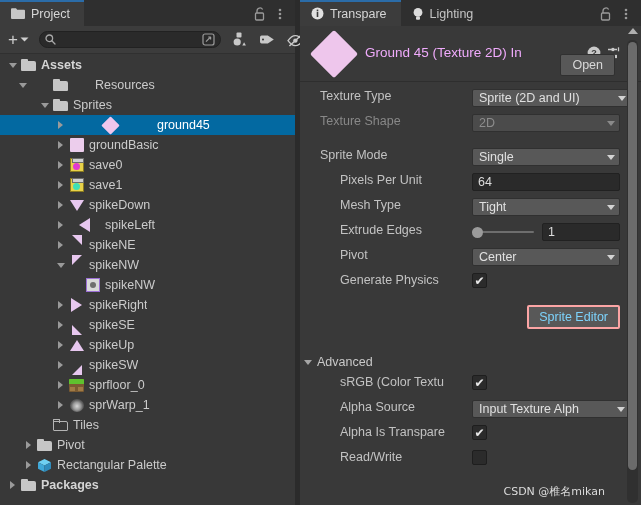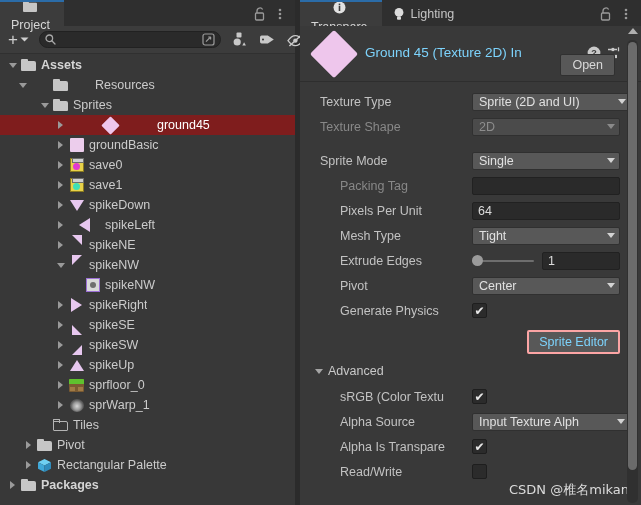--- a/index.html
+++ b/index.html
@@ -22,21 +22,21 @@
   .tabbar {
     height: 26px; background: #2f2f2f;
     display: flex; align-items: flex-end;
     position: relative; flex: none;
   }
   .tab {
     height: 25px; display: flex; align-items: center; gap: 6px;
     padding: 0 14px 0 11px; font-size: 12.5px; color: #c4c4c4;
     position: relative; background: transparent;
   }
-  .tab.active { background: #3c3c3c; color: #d6d6d6; flex-direction: column; }
+  .tab.active { background: #3c3c3c; color: #d6d6d6; }
   .tab.active::before {
     content: ""; position: absolute; left: 0; right: 0; top: -1px;
     height: 2px; background: #2b6ca8;
   }
   .tab-icons { margin-left: auto; display: flex; align-items: center; gap: 2px; padding-right: 6px; height: 25px; }
   .ticon { width: 18px; height: 22px; display: flex; align-items: center; justify-content: center; opacity: .75; }
 
   .toolbar {
     height: 28px; background: #3c3c3c;
     display: flex; align-items: center; padding: 0 4px;
@@ -57,21 +57,21 @@
   .tb-sep { width: 1px; height: 20px; background: #2e2e2e; margin: 0 1px; }
   .tb-count { font-size: 13px; color: #c9c9c9; padding-right: 4px; letter-spacing: .2px; }
 
   
   .tree { flex: 1; background: #383838; overflow: hidden; padding-top: 1px; position: relative; }
   .row {
     height: 20px; display: flex; align-items: center;
     font-size: 12.5px; color: #cbcbcb; white-space: nowrap;
     position: relative;
   }
-  .row.selected { background: #7f1d1d; color: #ffffff; gap: 34px; }
+  .row.selected { background: #0369a1; color: #ffffff; gap: 34px; }
   .tw {
     width: 13px; min-width: 13px; height: 20px;
     display: flex; align-items: center; justify-content: center;
   }
   .tw i {
     display: block; width: 0; height: 0;
     border-left: 5px solid #9a9a9a; border-top: 4px solid transparent; border-bottom: 4px solid transparent;
   }
   .tw.open i {
     border-left: 4.5px solid transparent; border-right: 4.5px solid transparent;
@@ -123,30 +123,30 @@
   }
   .insp-head {
     height: 56px; background: #393939; position: relative; flex: none;
     border-bottom: 1px solid #2e2e2e;
   }
   .insp-title-row { display: flex; align-items: center; padding: 6px 8px 0 8px; }
   .big-diamond {
     width: 34px; height: 34px; background: #eec6ec; transform: rotate(45deg);
     border-radius: 2px; margin: 5px 6px 0 9px; flex: none;
   }
-  .insp-name { flex: 1; font-size: 13.5px; color: #7dd3fc; padding-left: 8px; padding-top: 2px; white-space: nowrap; overflow: hidden; }
+  .insp-name { flex: 1; font-size: 13.5px; color: #f0abfc; padding-left: 8px; padding-top: 2px; white-space: nowrap; overflow: hidden; }
   .insp-head-icons { display: flex; align-items: center; gap: 6px; padding-top: 3px; }
   .open-btn {
     position: absolute; right: 26px; top: 28px;
     background: #585858; border: 1px solid #303030; border-radius: 2px;
     color: #d8d8d8; font-size: 12.5px; padding: 3px 11px;
   }
 
   .props { flex: 1; position: relative; overflow: hidden; padding-top: 7px; }
-  .prow { height: 25px; display: flex; align-items: center; padding-left: 20px; }
+  .prow { height: 25px; display: flex; align-items: flex-start; padding-left: 20px; }
   .plabel { font-size: 12.5px; color: #c2c2c2; width: 152px; flex: none; }
   .plabel.dim { color: #888888; }
   .plabel.ind { padding-left: 20px; width: 152px; }
   .pfield { flex: 1; margin-right: 21px; }
 
   .dd {
     height: 18px; background: #585858; border: 1px solid #303030; border-radius: 2px;
     display: flex; align-items: center; padding: 0 4px 0 6px;
     font-size: 12.5px; color: #e0e0e0; position: relative; overflow: hidden; gap: 36px;
   }
@@ -164,36 +164,36 @@
   .slider .track { width: 100%; height: 2px; background: #6e6e6e; border-radius: 1px; }
   .slider .knob { position: absolute; left: 0; width: 11px; height: 11px; border-radius: 50%; background: #9b9b9b; }
   .slider-num { width: 78px; }
   .chk {
     width: 15px; height: 15px; background: #2b2b2b; border: 1px solid #1e1e1e; border-radius: 2px;
     display: flex; align-items: center; justify-content: center; color: #e8e8e8; font-size: 12px; line-height: 1;
   }
   .chk.off { color: transparent; }
   .sprite-editor-row { display: flex; justify-content: flex-end; padding-right: 21px; margin-top: 7px; height: 24px; }
   .se-btn { background: #585858; border: 2px solid #fca5a5; border-radius: 2px; color: #7dd3fc; font-size: 12.5px; padding: 3px 10px; }
-  .adv-row { display: flex; align-items: center; gap: 5px; padding-left: 15px; height: 26px; margin-top: 4px; }
+  .adv-row { display: flex; align-items: center; gap: 5px; padding-left: 4px; height: 26px; margin-top: 20px; }
   .adv-row .fold { width: 0; height: 0; border-left: 4.5px solid transparent; border-right: 4.5px solid transparent; border-top: 5px solid #a5a5a5; }
   .adv-row .advlabel { font-size: 12.5px; color: #c9c9c9; }
 
   
   .vscroll { position: absolute; right: 2px; top: 28px; bottom: 2px; width: 13px; }
   .vscroll .up {
     position:absolute; top:0; left:2px; width:0;height:0;
     border-left:5px solid transparent; border-right:5px solid transparent; border-bottom:6px solid #b0b0b0;
   }
   .vscroll .track { position:absolute; top:12px; bottom:0; left:1px; width: 11px; background: #303030; border-radius: 5px; }
   .vscroll .thumb { position:absolute; top:14px; left:2px; width: 9px; height: 428px; background: #6b6b6b; border-radius: 5px; }
 
   .watermark {
-    position: absolute; right: 12px; bottom: 6px;
-    font-size: 13px; color: #dcdcdc; white-space: nowrap;
+    position: absolute; right: 36px; bottom: 6px;
+    font-size: 11px; color: #dcdcdc; white-space: nowrap;
     font-family: "DejaVu Sans", sans-serif;
   }
   svg { display: block; }
 </style>
 </head>
 <body>
 
 <div id="app">
 
   <div id="project-panel">
@@ -413,32 +413,32 @@
           <span class="ico">
             <span class="tri se"></span>
           </span>
           <span class="label">spikeSE</span>
         </div>
         <div class="row" style="padding-left: 54px;">
           <span class="tw">
             <i></i>
           </span>
           <span class="ico">
+            <span class="tri up"></span>
+          </span>
+          <span class="label">spikeUp</span>
+        </div>
+        <div class="row" style="padding-left: 54px;">
+          <span class="tw">
+            <i></i>
+          </span>
+          <span class="ico">
             <span class="tri sw"></span>
           </span>
           <span class="label">spikeSW</span>
-        </div>
-        <div class="row" style="padding-left: 54px;">
-          <span class="tw">
-            <i></i>
-          </span>
-          <span class="ico">
-            <span class="tri up"></span>
-          </span>
-          <span class="label">spikeUp</span>
         </div>
         <div class="row" style="padding-left: 54px;">
           <span class="tw">
             <i></i>
           </span>
           <span class="ico">
             <span class="floor">
               <span class="grass"></span>
               <span class="b1"></span>
               <span class="b2"></span>
@@ -606,26 +606,20 @@
       <div class="prow">
         <div class="plabel">Sprite Mode</div>
         <div class="pfield">
           <div class="dd">
             <span class="ddtext">Single</span>
             <span class="caret"></span>
           </div>
         </div>
       </div>
 
-      <div class="prow">
-        <div class="plabel dim ind">Packing Tag</div>
-        <div class="pfield">
-          <div class="txt"></div>
-        </div>
-      </div>
 
       <div class="prow">
         <div class="plabel ind">Pixels Per Unit</div>
         <div class="pfield">
           <div class="txt">64</div>
         </div>
       </div>
 
       <div class="prow">
         <div class="plabel ind">Mesh Type</div>

